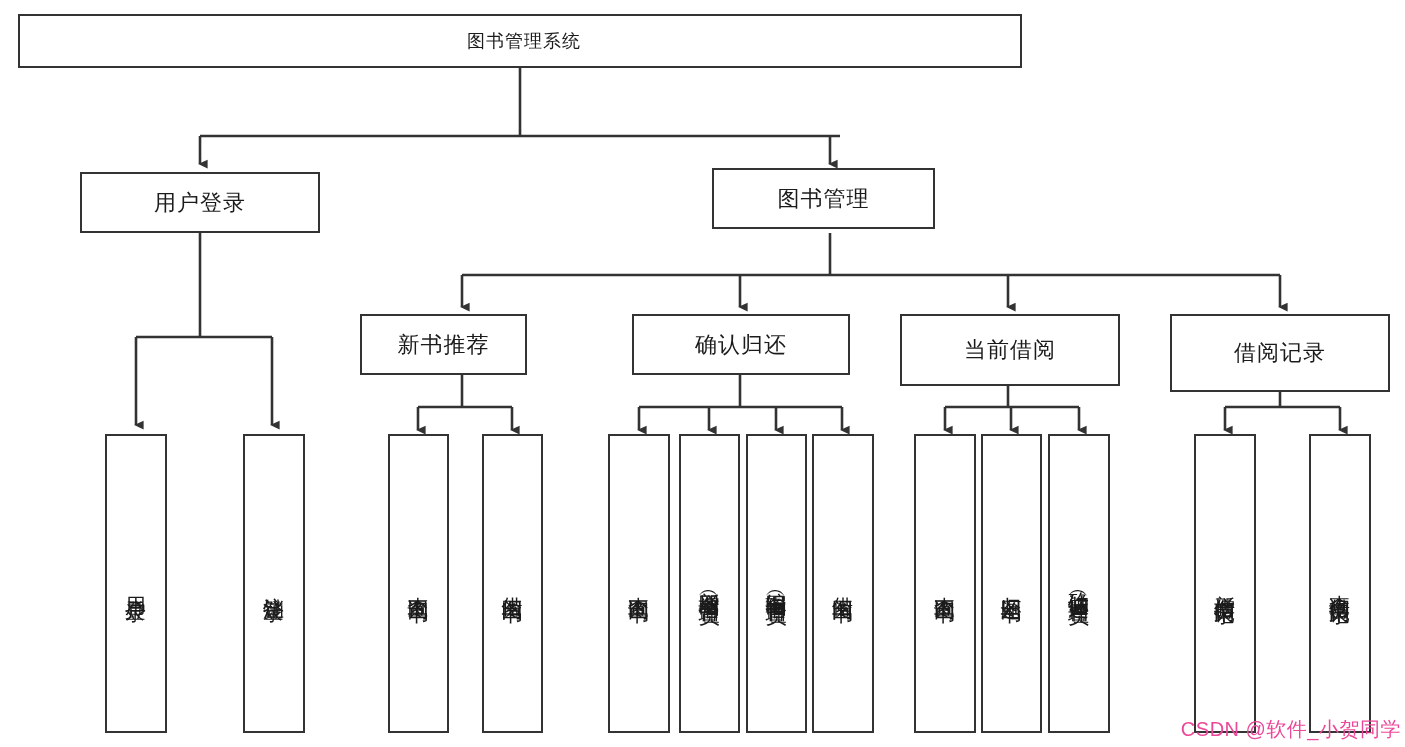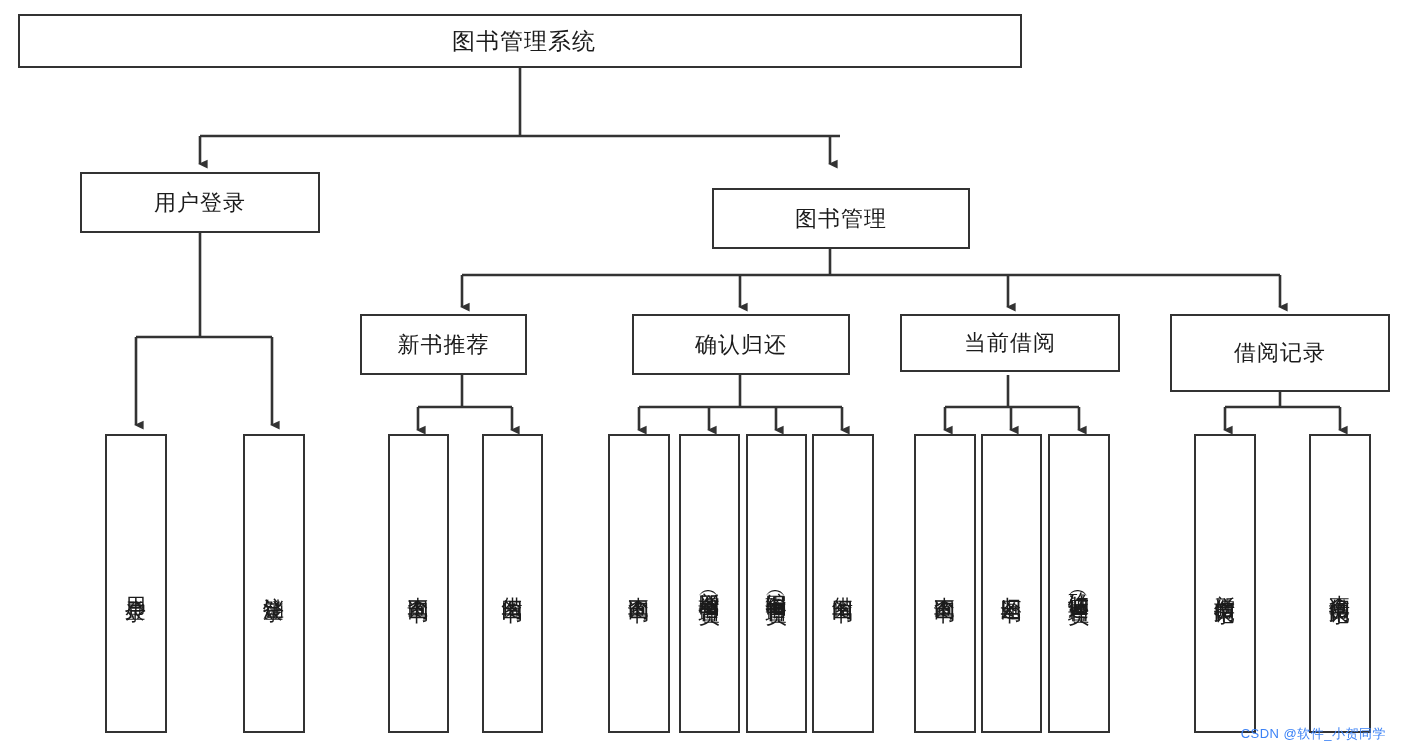--- a/index.html
+++ b/index.html
@@ -46,29 +46,29 @@
     letter-spacing: 2px;
     padding-top: 0px;
   }
   .node.vert .lbl {
     writing-mode: vertical-rl;
     text-orientation: upright;
     white-space: nowrap;
     line-height: 1.0;
   }
   #root-node {
-    font-size: 23px;
+    font-size: 18px;
     padding-left: 8px;
   }
   .watermark {
     position: absolute;
-    right: 19px;
+    right: 4px;
     bottom: 4px;
-    font-size: 13px;
-    color: #3b82f6;
+    font-size: 20px;
+    color: #ec4899;
     z-index: 5;
     white-space: nowrap;
     letter-spacing: 0.5px;
   }
 </style>
 </head>
 <body>
 
 <div id="canvas">
 
@@ -122,31 +122,31 @@
     </g>
   </svg>
 
   <div class="node horiz" id="root-node" style="left:18px; top:14px; width:1004px; height:54px;">
     <span class="lbl">图书管理系统</span>
   </div>
 
   <div class="node horiz" style="left:80px; top:172px; width:240px; height:61px;">
     <span class="lbl">用户登录</span>
   </div>
-  <div class="node horiz" style="left:712px; top:188px; width:258px; height:61px;">
+  <div class="node horiz" style="left:712px; top:168px; width:223px; height:61px;">
     <span class="lbl">图书管理</span>
   </div>
 
   <div class="node horiz" style="left:360px; top:314px; width:167px; height:61px;">
     <span class="lbl">新书推荐</span>
   </div>
   <div class="node horiz" style="left:632px; top:314px; width:218px; height:61px;">
     <span class="lbl">确认归还</span>
   </div>
-  <div class="node horiz" style="left:900px; top:314px; width:220px; height:58px;">
+  <div class="node horiz" style="left:900px; top:314px; width:220px; height:72px;">
     <span class="lbl">当前借阅</span>
   </div>
   <div class="node horiz" style="left:1170px; top:314px; width:220px; height:78px;">
     <span class="lbl">借阅记录</span>
   </div>
 
   <div class="node vert" style="left:105px; top:434px; width:62px; height:299px;">
     <span class="lbl">用户登录</span>
   </div>
   <div class="node vert" style="left:243px; top:434px; width:62px; height:299px;">

